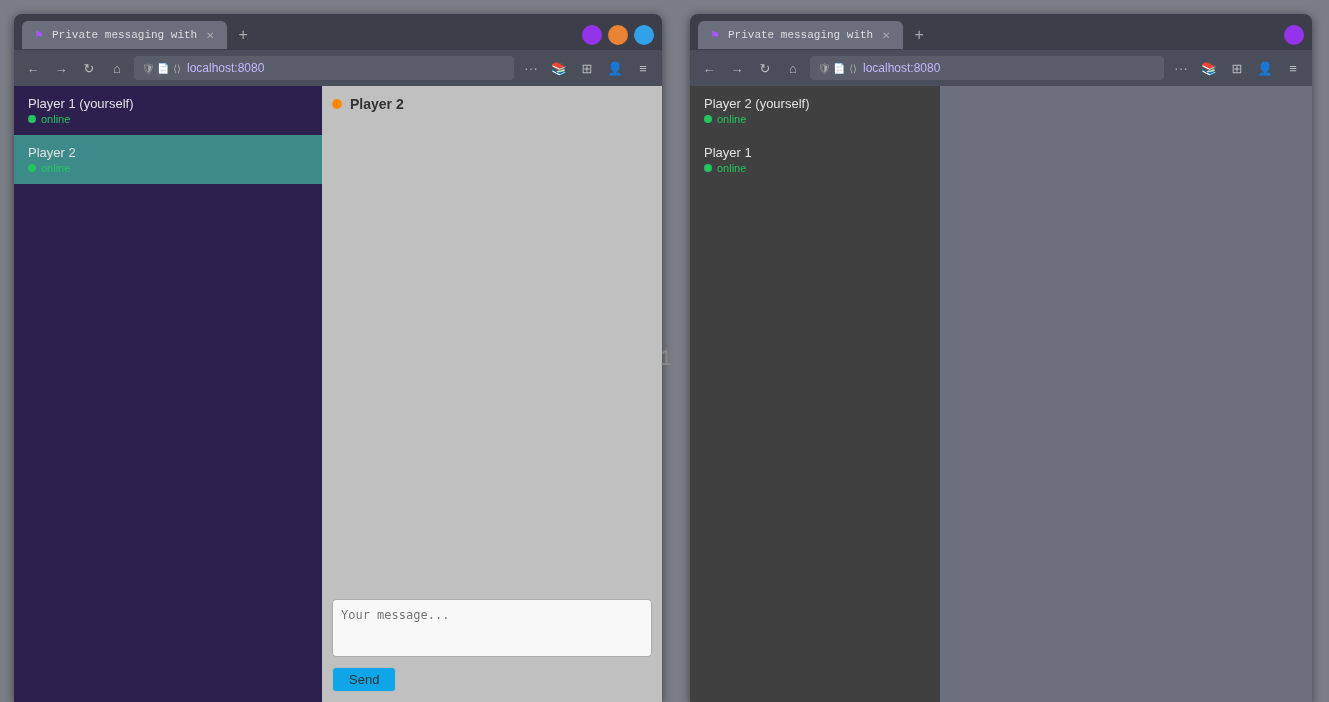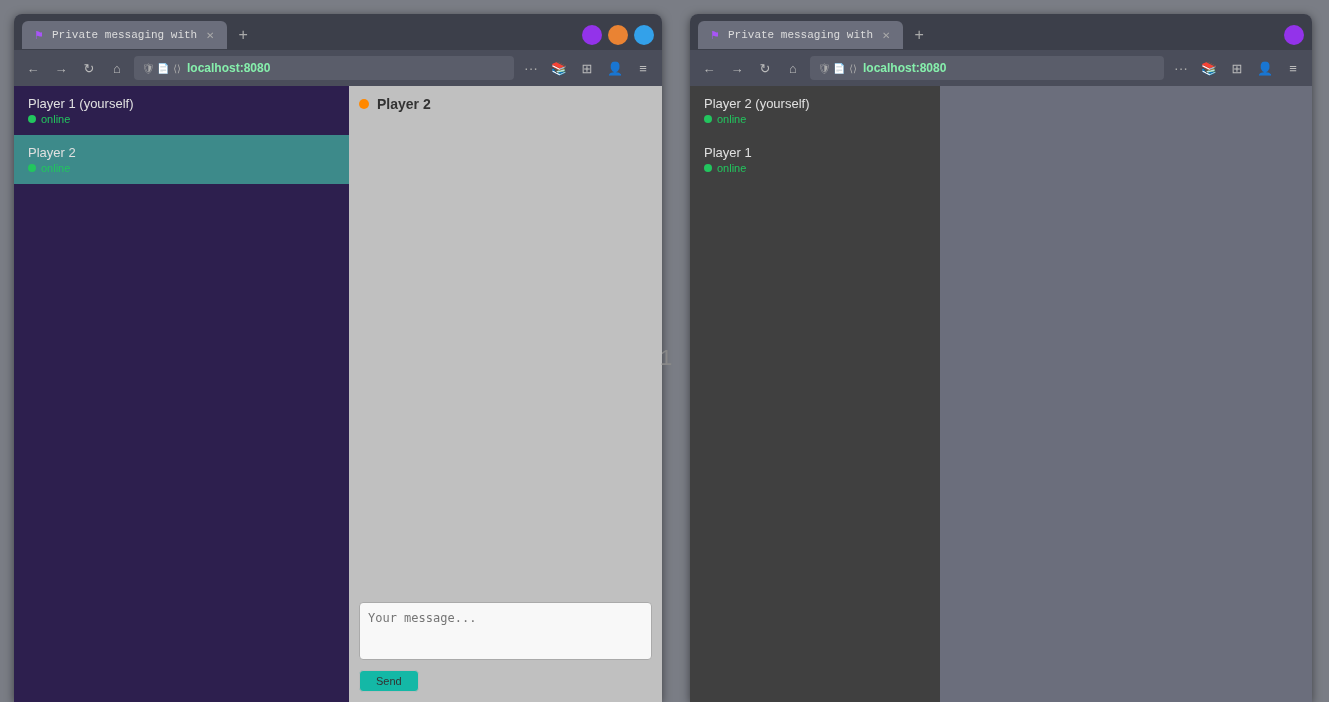--- a/index.html
+++ b/index.html
@@ -142,42 +142,41 @@
       border-radius: 4px;
       height: 24px;
       display: flex;
       align-items: center;
       padding: 0 8px;
       gap: 6px;
     }
 
     .address-text {
       font-size: 12px;
-      color: #86efac;
-      font-weight: bold;
+      color: #c4b5fd;
     }
 
     .toolbar-more {
       color: #aaa;
       font-size: 14px;
       cursor: pointer;
       padding: 2px 4px;
     }
 
     
     .app-content {
       flex: 1;
       display: flex;
       overflow: hidden;
       background: #6b6e7c;
     }
 
     
     .sidebar {
-      width: 335px;
+      width: 308px;
       background: #2d1f4e;
       flex-shrink: 0;
       display: flex;
       flex-direction: column;
       overflow-y: auto;
     }
 
     .sidebar-item {
       padding: 10px 14px;
       cursor: pointer;
@@ -258,25 +257,25 @@
       padding: 8px;
       font-size: 12px;
       color: #7f1d1d;
       background: #f8f8f8;
       resize: none;
       outline: none;
     }
 
     .send-btn {
       margin-top: 6px;
-      background: #14b8a6;
+      background: #0ea5e9;
       border: 1px solid #bbb;
       border-radius: 4px;
       padding: 4px 16px;
-      font-size: 11px;
+      font-size: 13px;
       color: #333;
       cursor: pointer;
     }
 
     
     .right-sidebar {
       width: 250px;
       background: #404040;
       flex-shrink: 0;
     }

